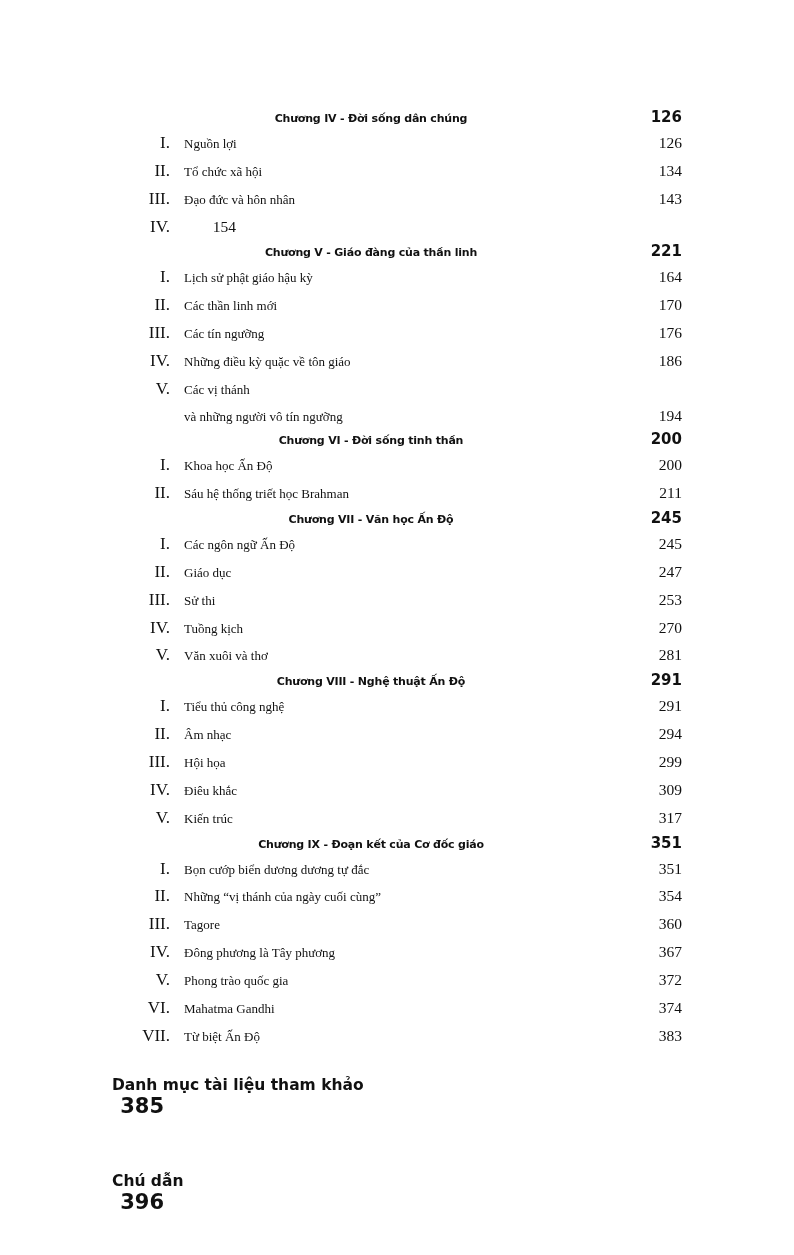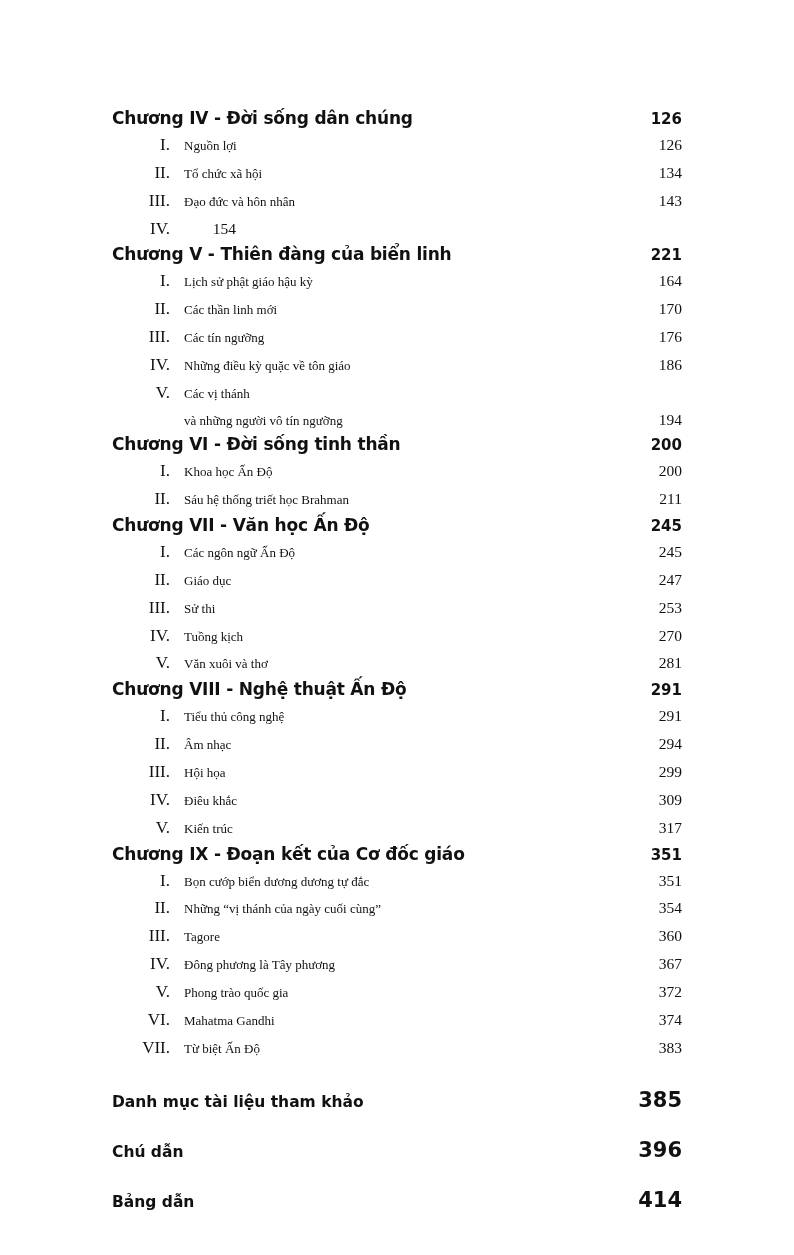--- a/index.html
+++ b/index.html
@@ -39,24 +39,25 @@
   .chapter-row {
     margin-top: 14px;
     margin-bottom: 4px;
   }
   .chapter-row:first-child {
     margin-top: 0;
   }
   .chapter-title {
     font-family: "DejaVu Sans", sans-serif;
     font-weight: bold;
-    font-size: 17px;
+    font-size: 11px;
     letter-spacing: -0.2px;
     flex: 1 1 auto;
     white-space: nowrap;
+    text-align: center;
   }
   .chapter-page {
     font-family: "DejaVu Sans", sans-serif;
     font-weight: bold;
     font-size: 15px;
     width: 52px;
     text-align: right;
     flex: 0 0 52px;
   }
   .entry-row {
@@ -78,20 +79,21 @@
   }
   .entry-page {
     flex: 0 0 52px;
     width: 52px;
     text-align: right;
     font-size: 15.5px;
   }
   .entry-cont .entry-num { visibility: hidden; }
   .back-row {
     margin-top: 26px;
+    flex-direction: column;
   }
   .back-title {
     font-family: "DejaVu Sans", sans-serif;
     font-weight: bold;
     font-size: 15.5px;
     flex: 1 1 auto;
   }
   .back-page {
     font-family: "DejaVu Sans", sans-serif;
     font-weight: bold;
@@ -128,21 +130,21 @@
         <span class="entry-page">143</span>
       </div>
       <div class="row entry-row">
         <span class="entry-num">IV.</span>
         <span class="entry-page">154</span>
       </div>
     </div>
 
     <div class="chapter-block">
       <div class="row chapter-row">
-        <span class="chapter-title">Chương V - Thiên đàng của biển linh</span>
+        <span class="chapter-title">Chương V - Giáo đàng của thần linh</span>
         <span class="chapter-page">221</span>
       </div>
       <div class="row entry-row">
         <span class="entry-num">I.</span>
         <span class="entry-title">Lịch sử phật giáo hậu kỳ</span>
         <span class="entry-page">164</span>
       </div>
       <div class="row entry-row">
         <span class="entry-num">II.</span>
         <span class="entry-title">Các thần linh mới</span>

